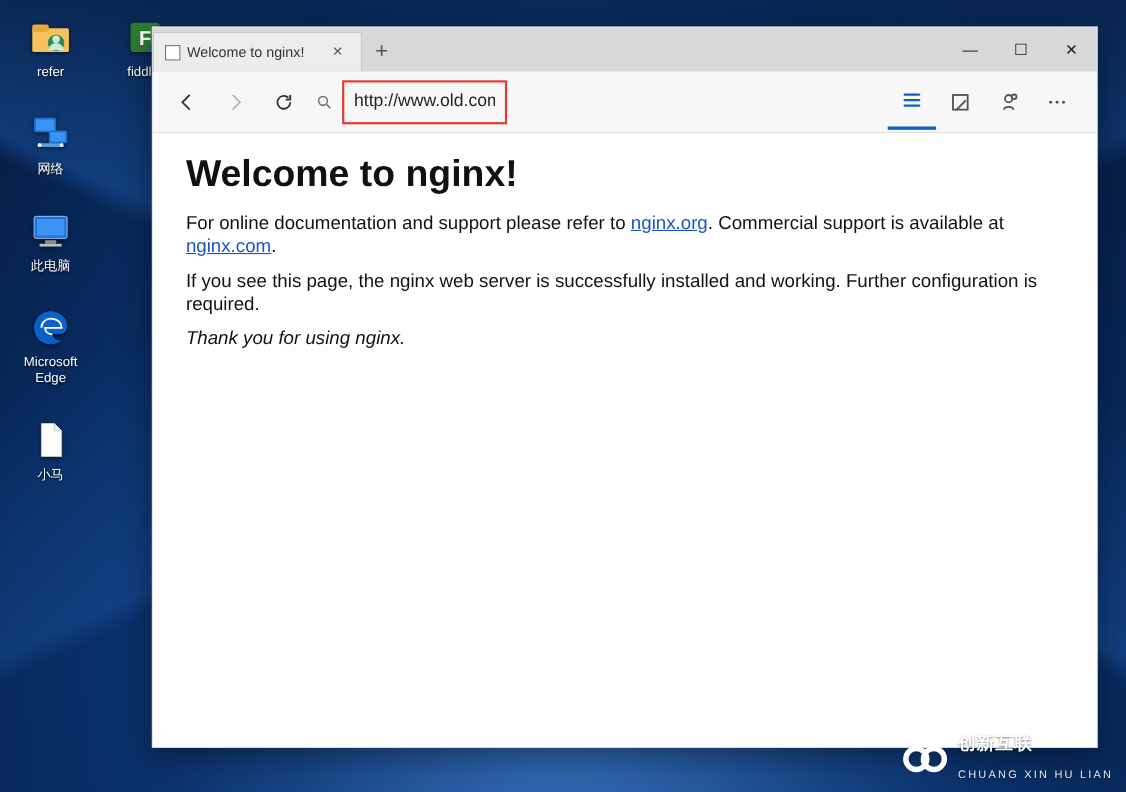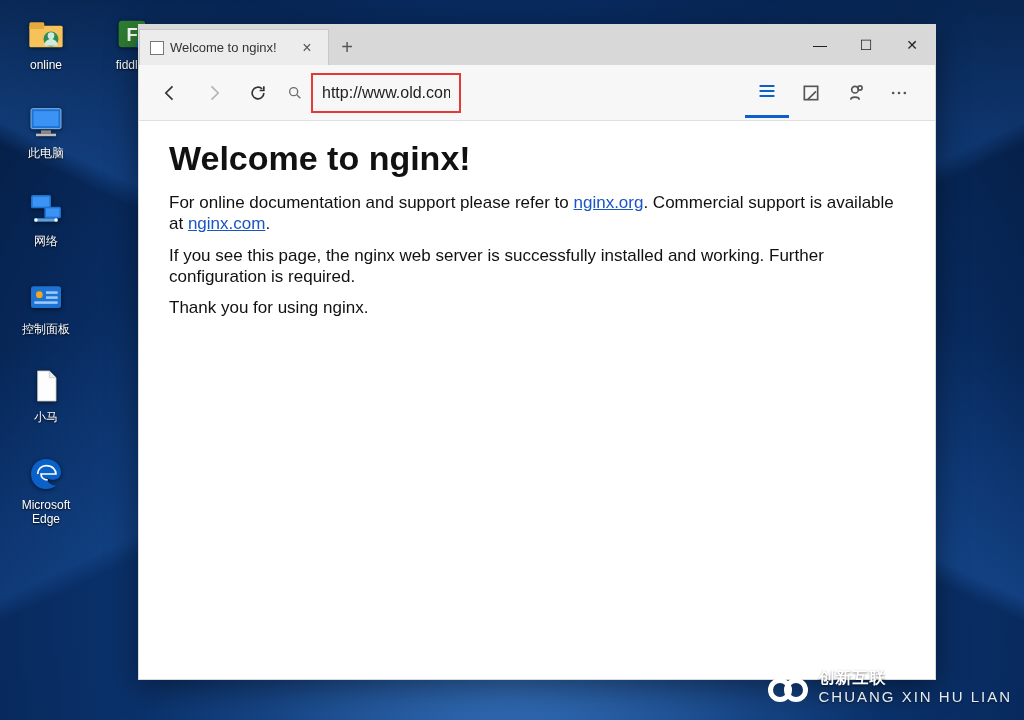--- a/index.html
+++ b/index.html
@@ -29,21 +29,21 @@
   
   .desktop-icons-col2 { position: absolute; top: 12px; left: 92px; width: 80px; z-index: 1; }
 
   
   .ic svg { width: 40px; height: 40px; }
 
   
   .browser {
     position: absolute;
     left: 138px; top: 24px;
-    width: 798px; height: 656px;
+    width: 860px; height: 656px;
     background: #fff;
     box-shadow: 0 8px 30px rgba(0,0,0,.45);
     border: 1px solid rgba(0,0,0,.15);
     z-index: 2;
     display: flex; flex-direction: column;
   }
   .tabstrip { height: 40px; background: #d8d8d8; display: flex; align-items: flex-end; position: relative; }
   .tab {
     height: 36px; width: 190px;
     background: #ececec;
@@ -76,111 +76,99 @@
     font-size: 16px; color: #222; outline: none; padding: 0 6px;
   }
   .right-btns { display: flex; align-items: center; gap: 0; }
   .rbtn { width: 44px; height: 44px; display: flex; align-items: center; justify-content: center; color: #555; cursor: pointer; font-size: 18px; }
   .rbtn.readlist { color: #0a61c9; border-bottom: 3px solid #0a61c9; height: 50px; }
 
   .page { flex: 1; overflow: auto; background: #fff; padding: 16px 30px; font-family: Georgia, "Times New Roman", serif; }
   .page h1 { font-family: Arial, Helvetica, sans-serif; font-size: 34px; font-weight: 800; margin: 2px 0 14px; color: #111; }
   .page p { font-family: Arial, Helvetica, sans-serif; font-size: 17px; line-height: 1.25; margin: 10px 0; color: #111; }
   .page a { color: #1a55c4; text-decoration: underline; cursor: pointer; }
-  .page .thanks { }
+  .page .thanks { font-style: italic; }
 
   
   .watermark {
     position: absolute; right: 12px; bottom: 10px;
-    display: flex; align-items: flex-start; gap: 10px;
+    display: flex; align-items: flex-end; gap: 10px;
     color: #fff; z-index: 3;
     text-shadow: 0 1px 2px rgba(0,0,0,.5);
   }
   .wm-logo { position: relative; width: 40px; height: 40px; }
   .wm-logo .c1, .wm-logo .c2 {
     position: absolute; width: 24px; height: 24px; border-radius: 50%; border: 5px solid #fff;
   }
   .wm-logo .c1 { left: 0; top: 8px; }
   .wm-logo .c2 { right: 0; top: 8px; }
   .wm-text { display: flex; flex-direction: column; line-height: 1; }
   .wm-text .big { font-size: 16px; font-weight: 700; letter-spacing: 1px; }
-  .wm-text .small { font-size: 15px; letter-spacing: 2px; opacity: .9; margin-top: 3px; }
+  .wm-text .small { font-size: 10px; letter-spacing: 2px; opacity: .9; margin-top: 15px; }
 </style>
 </head>
 <body>
 
 <div class="desktop">
 
   <div class="desktop-icons">
     <div class="dico">
       <div class="ic">
         <svg viewBox="0 0 48 48">
             <rect x="4" y="14" width="40" height="26" rx="2" fill="#f7c25a"></rect>
             <rect x="4" y="10" width="18" height="8" rx="2" fill="#e6a93e"></rect>
             <circle cx="30" cy="30" r="9" fill="#2e8b57"></circle>
             <circle cx="30" cy="26" r="4" fill="#cfe9db"></circle>
             <path d="M22 38c0-5 4-8 8-8s8 3 8 8" fill="#cfe9db"></path>
           </svg>
       </div>
-      <div class="lb">online</div>
-    </div>
-    <div class="dico">
-      <div class="ic">
-        <svg viewBox="0 0 48 48">
-            <rect x="6" y="8" width="36" height="24" rx="2" fill="#1d72d2" stroke="#9ecbff" stroke-width="1"></rect>
-            <rect x="9" y="11" width="30" height="18" fill="#3a93f5"></rect>
-            <rect x="18" y="34" width="12" height="4" fill="#8a8a8a"></rect>
-            <rect x="12" y="38" width="24" height="3" fill="#bdbdbd"></rect>
-          </svg>
-      </div>
-      <div class="lb">此电脑</div>
+      <div class="lb">refer</div>
     </div>
     <div class="dico">
       <div class="ic">
         <svg viewBox="0 0 48 48">
             <rect x="6" y="6" width="24" height="16" rx="2" fill="#1d72d2"></rect>
             <rect x="8" y="8" width="20" height="12" fill="#3a93f5"></rect>
             <rect x="22" y="20" width="20" height="14" rx="2" fill="#1d72d2"></rect>
             <rect x="24" y="22" width="16" height="10" fill="#3a93f5"></rect>
             <path d="M10 34h28v4H10z" fill="#5aa0e0"></path>
             <circle cx="12" cy="36" r="2" fill="#fff"></circle>
             <circle cx="36" cy="36" r="2" fill="#fff"></circle>
           </svg>
       </div>
       <div class="lb">网络</div>
     </div>
     <div class="dico">
       <div class="ic">
         <svg viewBox="0 0 48 48">
-            <rect x="6" y="10" width="36" height="26" rx="3" fill="#1d72d2"></rect>
-            <circle cx="16" cy="20" r="4" fill="#f7a71b"></circle>
-            <rect x="24" y="16" width="14" height="3" fill="#9ecbff"></rect>
-            <rect x="24" y="22" width="14" height="3" fill="#9ecbff"></rect>
-            <rect x="10" y="28" width="28" height="3" fill="#9ecbff"></rect>
-          </svg>
-      </div>
-      <div class="lb">控制面板</div>
+            <rect x="6" y="8" width="36" height="24" rx="2" fill="#1d72d2" stroke="#9ecbff" stroke-width="1"></rect>
+            <rect x="9" y="11" width="30" height="18" fill="#3a93f5"></rect>
+            <rect x="18" y="34" width="12" height="4" fill="#8a8a8a"></rect>
+            <rect x="12" y="38" width="24" height="3" fill="#bdbdbd"></rect>
+          </svg>
+      </div>
+      <div class="lb">此电脑</div>
+    </div>
+    <div class="dico">
+      <div class="ic">
+        <svg viewBox="0 0 48 48">
+            <path d="M24 6c10 0 18 7 18 16 0 6-4 9-10 9-5 0-8-3-8-3s2 10 12 10c-3 2-7 4-12 4C12 42 6 33 6 24 6 14 14 6 24 6z" fill="#0a61c9"></path>
+            <path d="M14 24c0-6 5-10 10-10 8 0 12 5 12 10H18c0 4 3 7 8 7" fill="none" stroke="#fff" stroke-width="2"></path>
+          </svg>
+      </div>
+      <div class="lb">Microsoft Edge</div>
     </div>
     <div class="dico">
       <div class="ic">
         <svg viewBox="0 0 48 48">
             <path d="M14 6h14l8 8v28H14z" fill="#fdfdfd" stroke="#c9c9c9"></path>
             <path d="M28 6v8h8" fill="#ececec" stroke="#c9c9c9"></path>
           </svg>
       </div>
       <div class="lb">小马</div>
-    </div>
-    <div class="dico">
-      <div class="ic">
-        <svg viewBox="0 0 48 48">
-            <path d="M24 6c10 0 18 7 18 16 0 6-4 9-10 9-5 0-8-3-8-3s2 10 12 10c-3 2-7 4-12 4C12 42 6 33 6 24 6 14 14 6 24 6z" fill="#0a61c9"></path>
-            <path d="M14 24c0-6 5-10 10-10 8 0 12 5 12 10H18c0 4 3 7 8 7" fill="none" stroke="#fff" stroke-width="2"></path>
-          </svg>
-      </div>
-      <div class="lb">Microsoft Edge</div>
     </div>
   </div>
 
   <div class="desktop-icons-col2">
     <div class="dico">
       <div class="ic">
         <svg viewBox="0 0 48 48">
             <rect x="8" y="8" width="32" height="32" rx="4" fill="#2e7d32"></rect>
             <text x="24" y="32" text-anchor="middle" font-size="22" font-family="Arial" fill="#fff" font-weight="700">F</text>
             <circle cx="36" cy="36" r="7" fill="#0a61c9"></circle>

